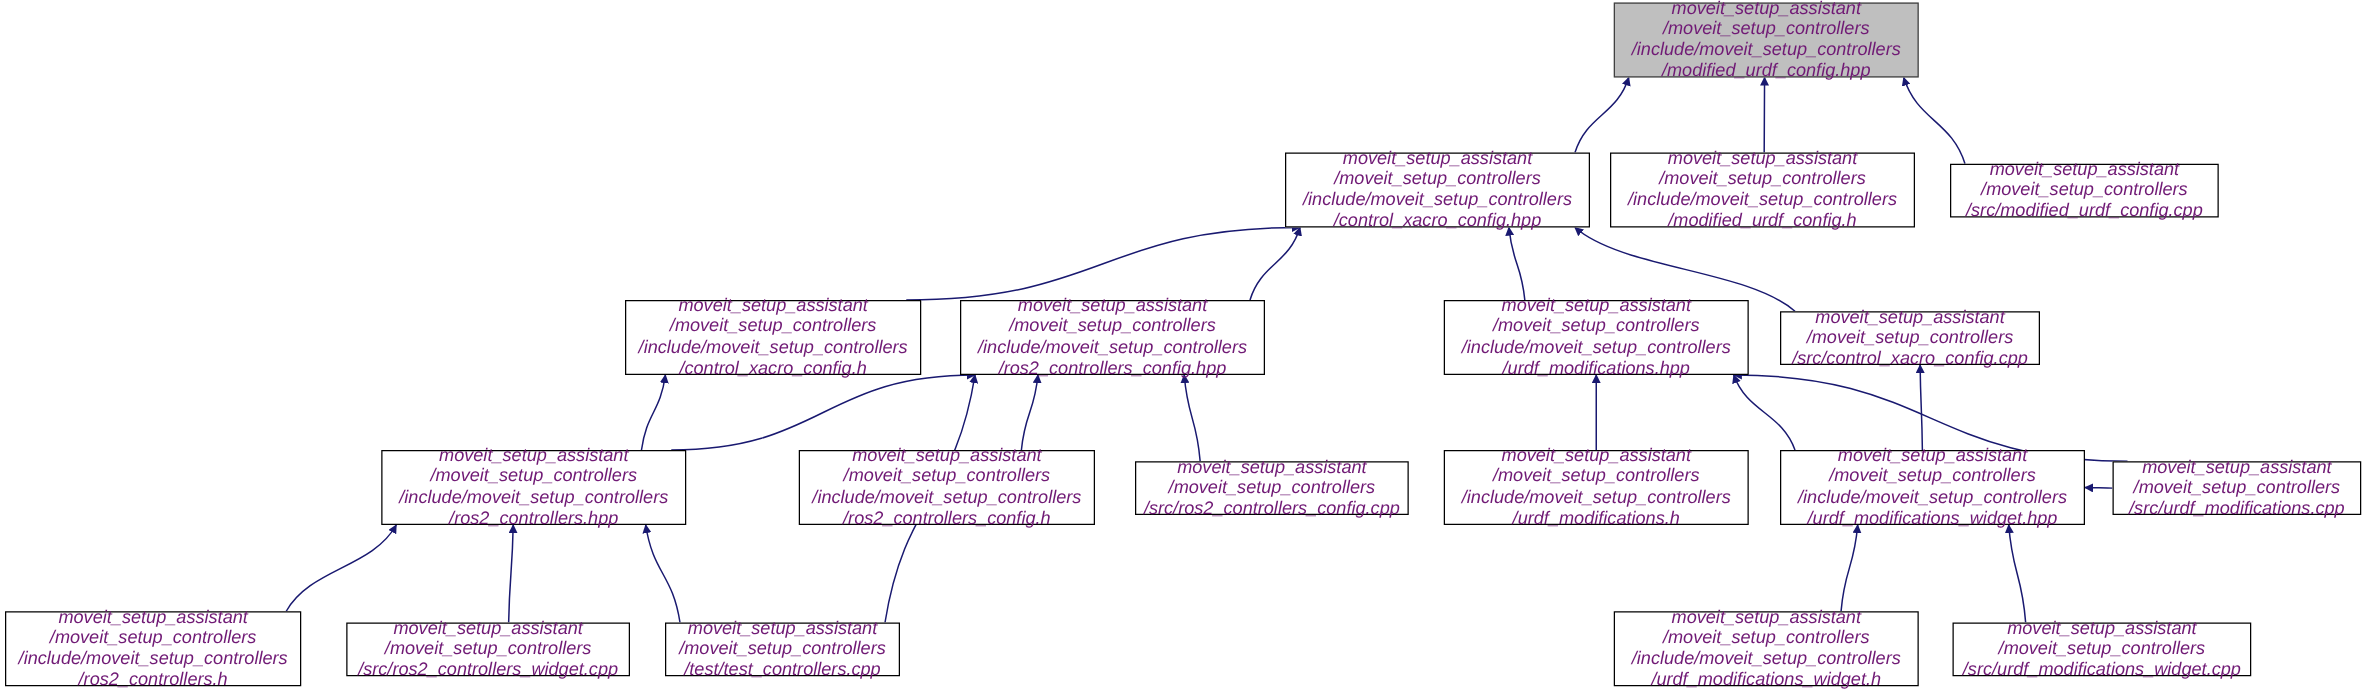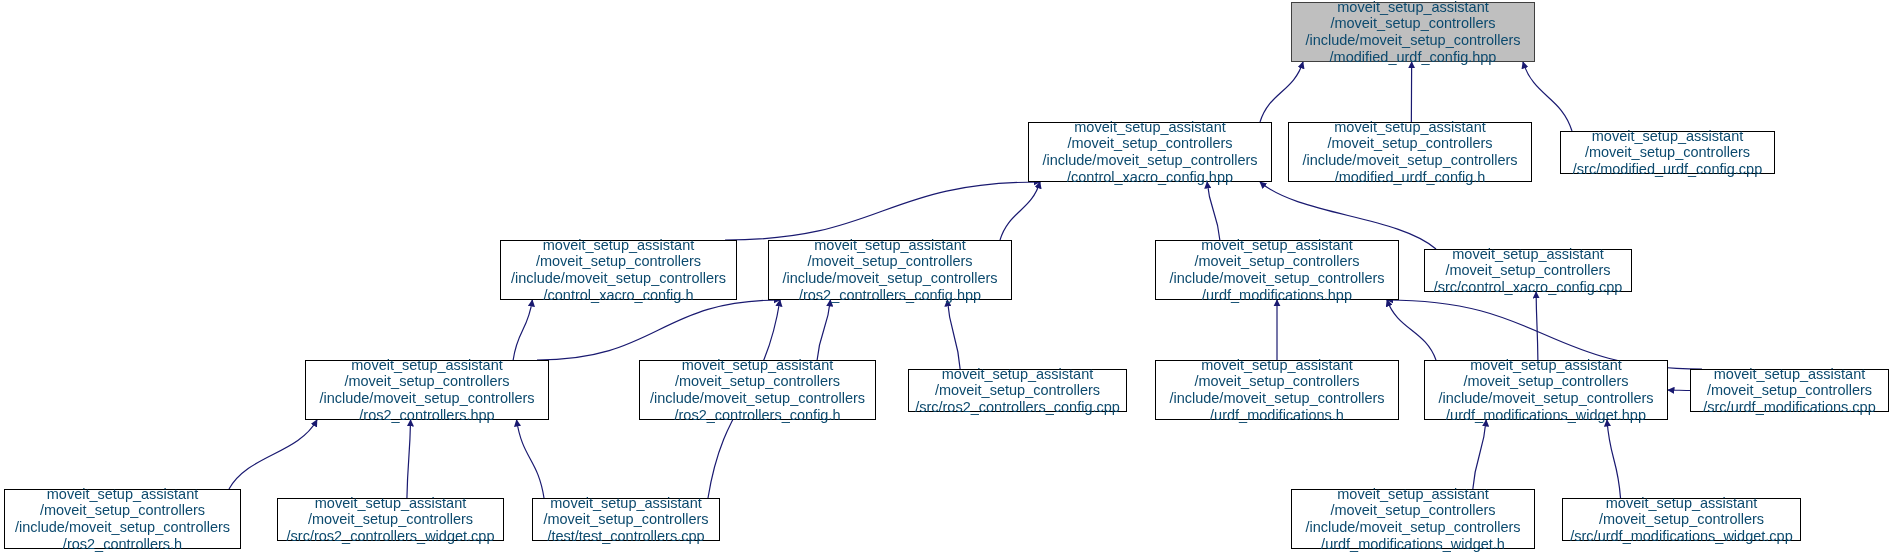--- a/index.html
+++ b/index.html
@@ -21,30 +21,31 @@
     top: 0;
     width: 1893px;
     height: 556px;
     pointer-events: none;
   }
   .node {
     position: absolute;
     box-sizing: border-box;
     border: 1px solid #000000;
     background: #ffffff;
-    color: #0c4a6e;
+    color: #701a75;
     font-size: 14.5px;
     line-height: 16.6px;
     text-align: center;
     display: flex;
     flex-direction: column;
     align-items: center;
     justify-content: center;
     white-space: pre;
     letter-spacing: 0px;
+    font-style: italic;
   }
   .node.root {
     background: #bfbfbf;
     border: 1px solid #404040;
   }
   .node .line {
     display: block;
     width: 100%;
   }
 </style>

